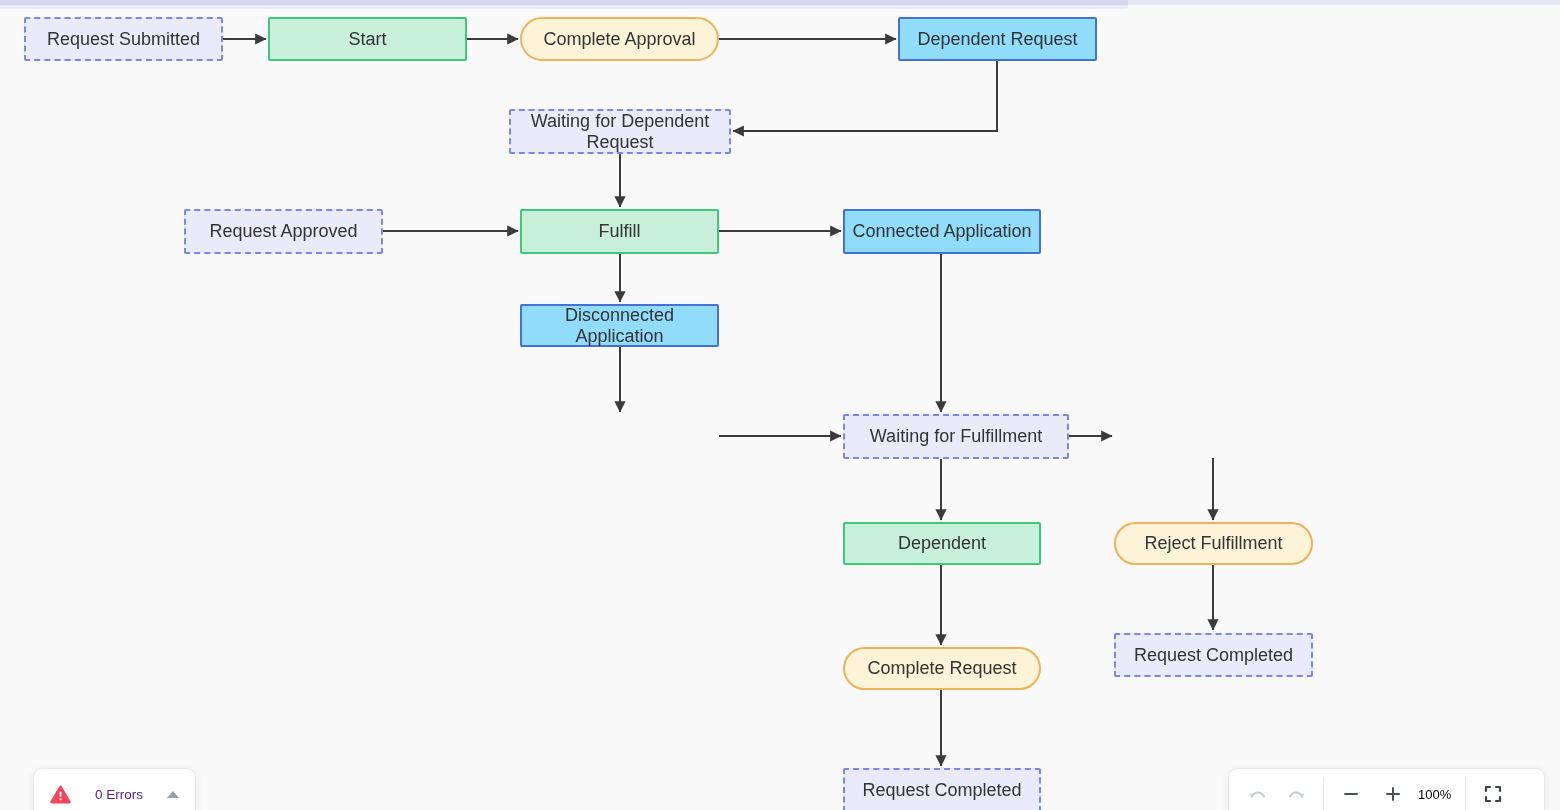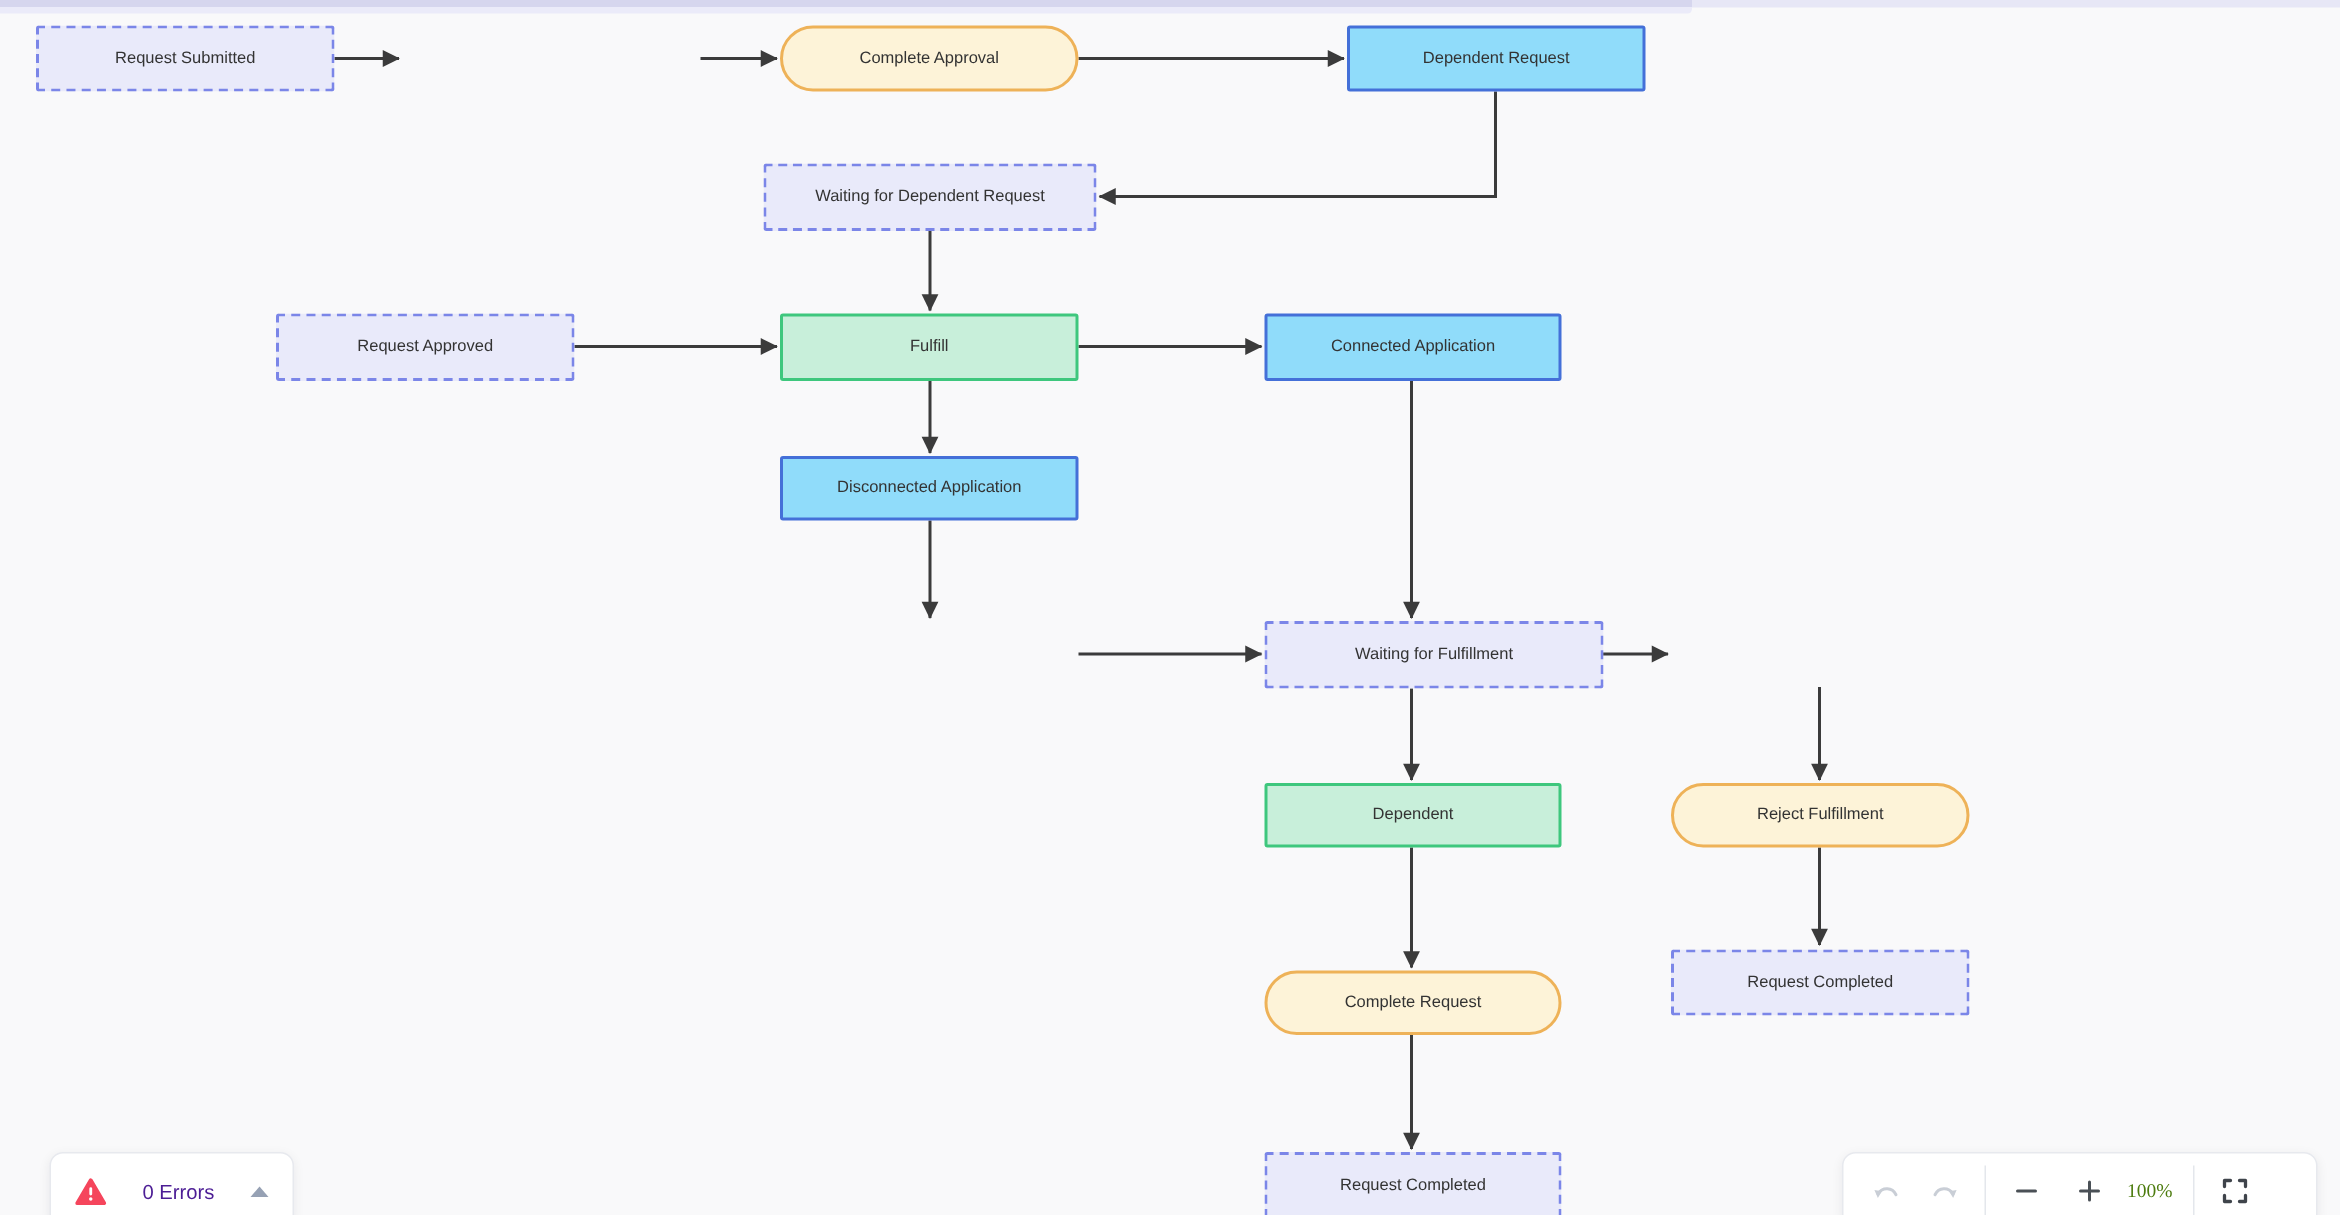--- a/index.html
+++ b/index.html
@@ -11,42 +11,42 @@
   .hscroll-thumb{position:absolute;left:0;top:0;width:1128px;height:9px;
     background:linear-gradient(to bottom,#d6d6ee 55%,#ebebf9 55%);border-radius:0 0 3px 0;}
 
   
   .edges{position:absolute;left:0;top:0;width:1560px;height:810px;pointer-events:none;}
   .connector{stroke:var(--edge,#3b3b3b);stroke-width:2;fill:none;}
   .arrowhead{fill:var(--edge,#3b3b3b);}
 
   
   .node{position:absolute;box-sizing:border-box;display:flex;align-items:center;justify-content:center;
-    font-size:11px;color:var(--text,#333);text-align:center;padding:0 4px;line-height:1.15;cursor:default;}
+    font-size:18px;color:var(--text,#333);text-align:center;padding:0 4px;line-height:1.15;cursor:default;}
   .state{background:var(--state-fill,#e9eafa);border:2px dashed var(--state-border,#7b86e8);border-radius:2px;}
   .task{background:var(--task-fill,#c8efda);border:2px solid var(--task-border,#3ec77d);border-radius:2px;}
   .app{background:var(--app-fill,#90dcfa);border:2px solid var(--app-border,#4470d8);border-radius:2px;}
   .event{background:var(--event-fill,#fdf3d8);border:2px solid var(--event-border,#eeb258);border-radius:24px;text-align:center;}
 
   
   .panel{position:absolute;background:var(--panel-bg,#fff);border:1px solid #e7e9ee;border-radius:9px;
     box-shadow:0 2px 8px rgba(30,35,48,.07);display:flex;align-items:center;box-sizing:border-box;}
   .errors-panel{left:33px;top:768px;width:163px;height:52px;}
   .errors-toggle{display:flex;align-items:center;justify-content:space-between;width:100%;height:100%;
     background:none;border:none;padding:0 16px;cursor:pointer;font-family:inherit;}
   .errors-label{font-size:13.5px;color:#4c1d95;}
   .chevron-up{width:0;height:0;border-left:6px solid transparent;border-right:6px solid transparent;
     border-bottom:7px solid #96a1b4;}
 
   .zoom-toolbar{left:1228px;top:768px;width:317px;height:52px;padding:0 16px;}
   .tb-btn{background:none;border:none;padding:0;margin:0;display:flex;align-items:center;justify-content:center;
     width:26px;height:26px;cursor:pointer;}
   .vdiv{width:1px;height:34px;background:#e4e7ec;margin:0 14px;flex:0 0 auto;}
-  .zoom-level{font-size:13px;color:#4d7c0f;margin-left:12px;background:none;border:none;cursor:pointer;
-    font-family:Liberation Serif, serif;padding:0;}
+  .zoom-level{font-size:13px;color:#000000;margin-left:12px;background:none;border:none;cursor:pointer;
+    font-family:Liberation Sans, sans-serif;padding:0;}
 </style>
 </head>
 <body>
 
 <div class="stage">
 
   <div class="hscroll-track">
     <div class="hscroll-thumb"></div>
   </div>
 
@@ -69,20 +69,21 @@
     <polyline class="connector" points="941,254 941,412" marker-end="url(#arw)"></polyline>
     <polyline class="connector" points="1041,436 1112,436" marker-end="url(#arw)"></polyline>
     <polyline class="connector" points="941,459 941,520" marker-end="url(#arw)"></polyline>
     <polyline class="connector" points="1213,458 1213,520" marker-end="url(#arw)"></polyline>
     <polyline class="connector" points="941,565 941,645" marker-end="url(#arw)"></polyline>
     <polyline class="connector" points="1213,565 1213,630" marker-end="url(#arw)"></polyline>
     <polyline class="connector" points="941,690 941,766" marker-end="url(#arw)"></polyline>
   </svg>
 
   <div class="node state" style="left:24px;top:17px;width:199px;height:44px">Request Submitted</div>
+  <div class="node task" style="left:268px;top:17px;width:199px;height:44px">Start</div>
   <div class="node event" style="left:520px;top:17px;width:199px;height:44px">Complete Approval</div>
   <div class="node app" style="left:898px;top:17px;width:199px;height:44px">Dependent Request</div>
 
   <div class="node state" style="left:509px;top:109px;width:222px;height:45px">Waiting for Dependent Request</div>
 
   <div class="node state" style="left:184px;top:209px;width:199px;height:45px">Request Approved</div>
   <div class="node task" style="left:520px;top:209px;width:199px;height:45px">Fulfill</div>
   <div class="node app" style="left:843px;top:209px;width:198px;height:45px">Connected Application</div>
 
   <div class="node app" style="left:520px;top:304px;width:199px;height:43px">Disconnected Application</div>

